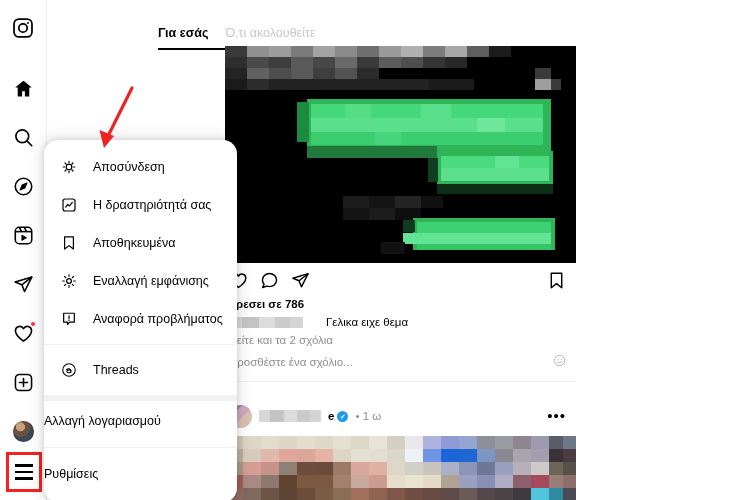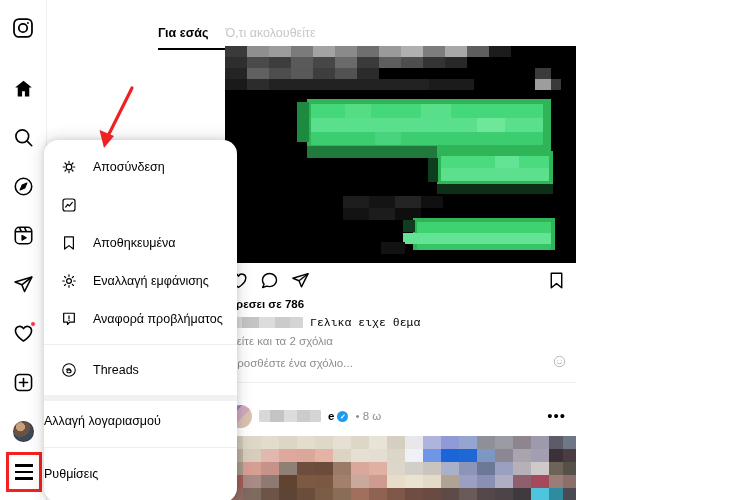--- a/index.html
+++ b/index.html
@@ -69,21 +69,21 @@
     width:351px; background:#000; position:relative; overflow:hidden;
   }
   .pix { display:block; width:100%; height:100%; }
 
   .post-actions {
     height:34px; display:flex; align-items:center; gap:12px;
     padding: 4px 0 0 4px; position:relative;
   }
   .post-actions .spacer { flex:1; }
   .likes { font-size:11.5px; font-weight:700; color:#000; padding-left:4px; margin-top:1px;}
-  .caption-row { display:flex; align-items:center; gap:7px; padding-left:4px; margin-top:6px;font-family:Liberation Mono, monospace; }
+  .caption-row { display:flex; align-items:center; gap:23px; padding-left:4px; margin-top:6px; }
   .redacted {
     display:inline-block; height:11px; border-radius:1px;
     background: linear-gradient(90deg,#d8d8d8 0 18%, #c4c4c4 18% 40%, #dcdcdc 40% 62%, #cbcbcb 62% 82%, #d4d4d4 82% 100%);
   }
   .caption-text { font-size:11.5px; color:#000; }
   .view-comments { font-size:11.5px; color:#8e8e8e; padding-left:4px; margin-top:6px; }
   .comment-row {
     display:flex; align-items:center; justify-content:space-between;
     padding-left:4px; padding-right:10px; margin-top:7px;
   }
@@ -360,21 +360,21 @@
     <article class="post" style="top:396px;">
       <div class="post-header">
         <span class="ph-avatar"></span>
         <span class="redacted" style="width:62px;height:12px;"></span>
         <span class="ph-name">
           <span>e</span>
           <span class="verified">✓</span>
         </span>
         <span class="ph-time">
           <span>•</span>
-          <span>8 ω</span>
+          <span>1 ω</span>
         </span>
         <span class="ph-more">•••</span>
       </div>
 
       <div class="post-media" style="height:64px;background:#d9cfc0;">
         <svg class="pix" viewBox="0 0 351 64" preserveAspectRatio="none" shape-rendering="crispEdges">
           <rect width="351" height="64" fill="#d6cbbb"></rect>
           <g>
             <rect x="0" y="0" width="18" height="13" fill="#cfc7b6"></rect>
               <rect x="18" y="0" width="18" height="13" fill="#ded6c6"></rect>
@@ -499,20 +499,21 @@
       <span>Αποσύνδεση</span>
     </div>
 
     <div class="menu-item">
       <span class="menu-icon">
         <svg width="16" height="16" viewBox="0 0 24 24" fill="none" stroke="#000" stroke-width="1.8" stroke-linejoin="round">
           <rect x="3" y="3" width="18" height="18" rx="3.4"></rect>
           <path d="M7 15.2l3.1-4.1 2.6 2.3 4.3-5.2" stroke-linecap="round"></path>
         </svg>
       </span>
+      <span>Η δραστηριότητά σας</span>
     </div>
 
     <div class="menu-item">
       <span class="menu-icon">
         <svg width="16" height="16" viewBox="0 0 24 24" fill="none" stroke="#000" stroke-width="1.8" stroke-linejoin="round">
           <path d="M5.4 2.9h13.2v18.2L12 15.9 5.4 21.1z"></path>
         </svg>
       </span>
       <span>Αποθηκευμένα</span>
     </div>

